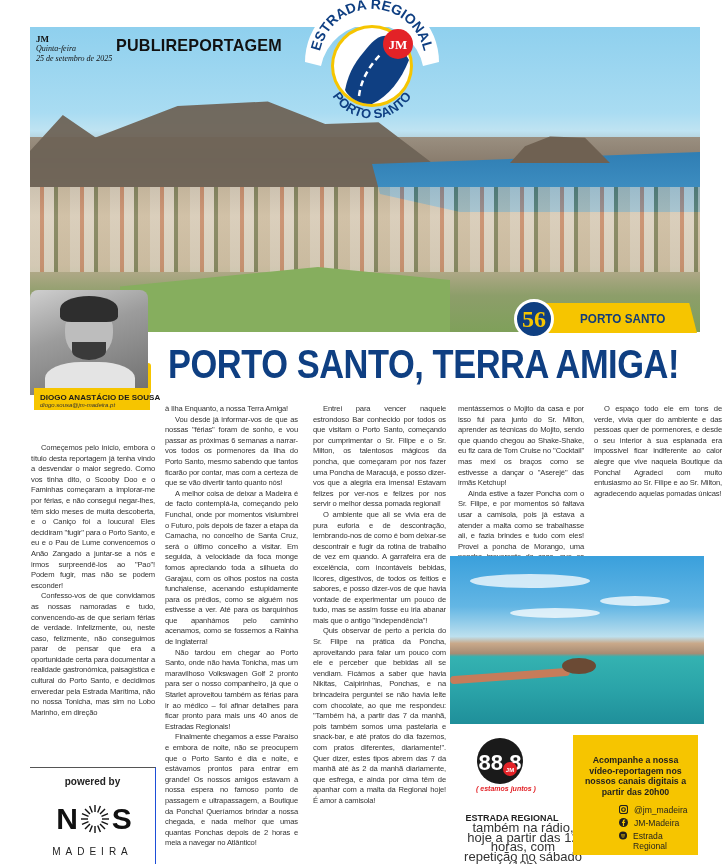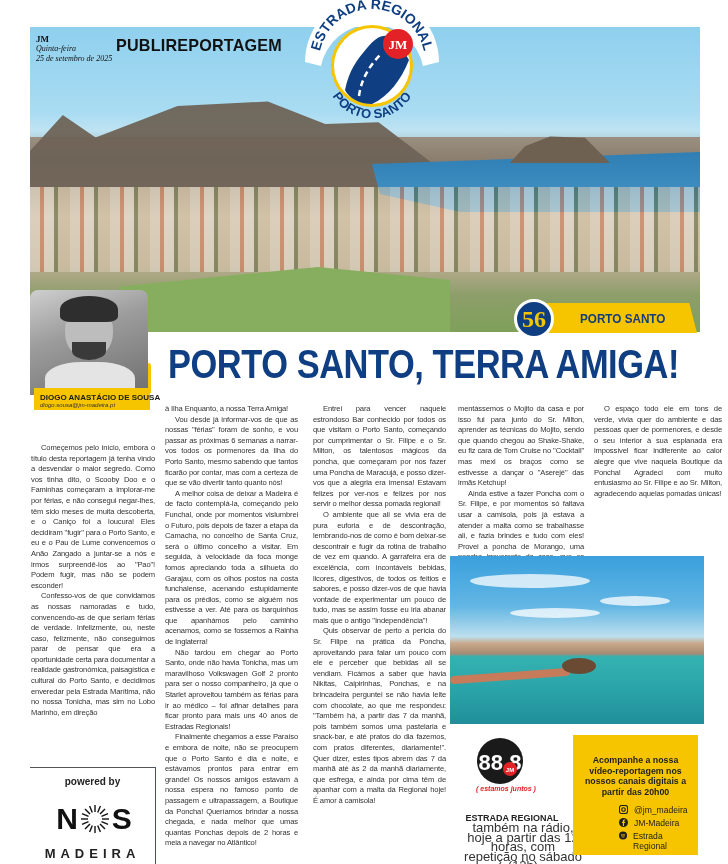--- a/index.html
+++ b/index.html
@@ -79,21 +79,21 @@
   .social-head { text-align: center; font-size: 8.8px; font-weight: bold; line-height: 10.6px; color: #1f1f1f; margin-top: 14px; }
   .social-list { margin-top: 8px; padding-left: 12px; }
   .social-item { display: flex; align-items: flex-start; gap: 6px; font-size: 8.6px; color: #1f1f1f; height: 13px; padding-left: 28px; }
   .social-item .ic { width: 9px; height: 9px; display: inline-block; }
 
   
   .powered { position: absolute; left: 30px; top: 767px; width: 126px; height: 97px; border-top: 1px solid #555; border-right: 1px solid #1d4ed8; }
   .powered-label { position: absolute; left: 0; top: 8px; width: 100%; text-align: center; font-size: 10px; font-weight: bold; color: #222; }
   .nos { position: absolute; left: 24px; top: 34px; width: 80px; height: 34px; display: flex; align-items: center; justify-content: center; gap: 2px; }
   .nos .letter { font-size: 30px; font-weight: bold; color: #111; line-height: 30px; }
-  .madeira { position: absolute; left: 0; top: 78px; width: 100%; text-align: center; font-size: 13px; font-weight: bold; letter-spacing: 5px; color: #222; }
+  .madeira { position: absolute; left: 0; top: 78px; width: 100%; text-align: center; font-size: 10px; font-weight: normal; letter-spacing: 5px; color: #222; }
 </style>
 </head>
 <body>
 
 <div class="hero">
   <div class="mount1"></div>
   <div class="sea"></div>
   <div class="islet"></div>
   <div class="town"></div>
   <div class="golf"></div>

